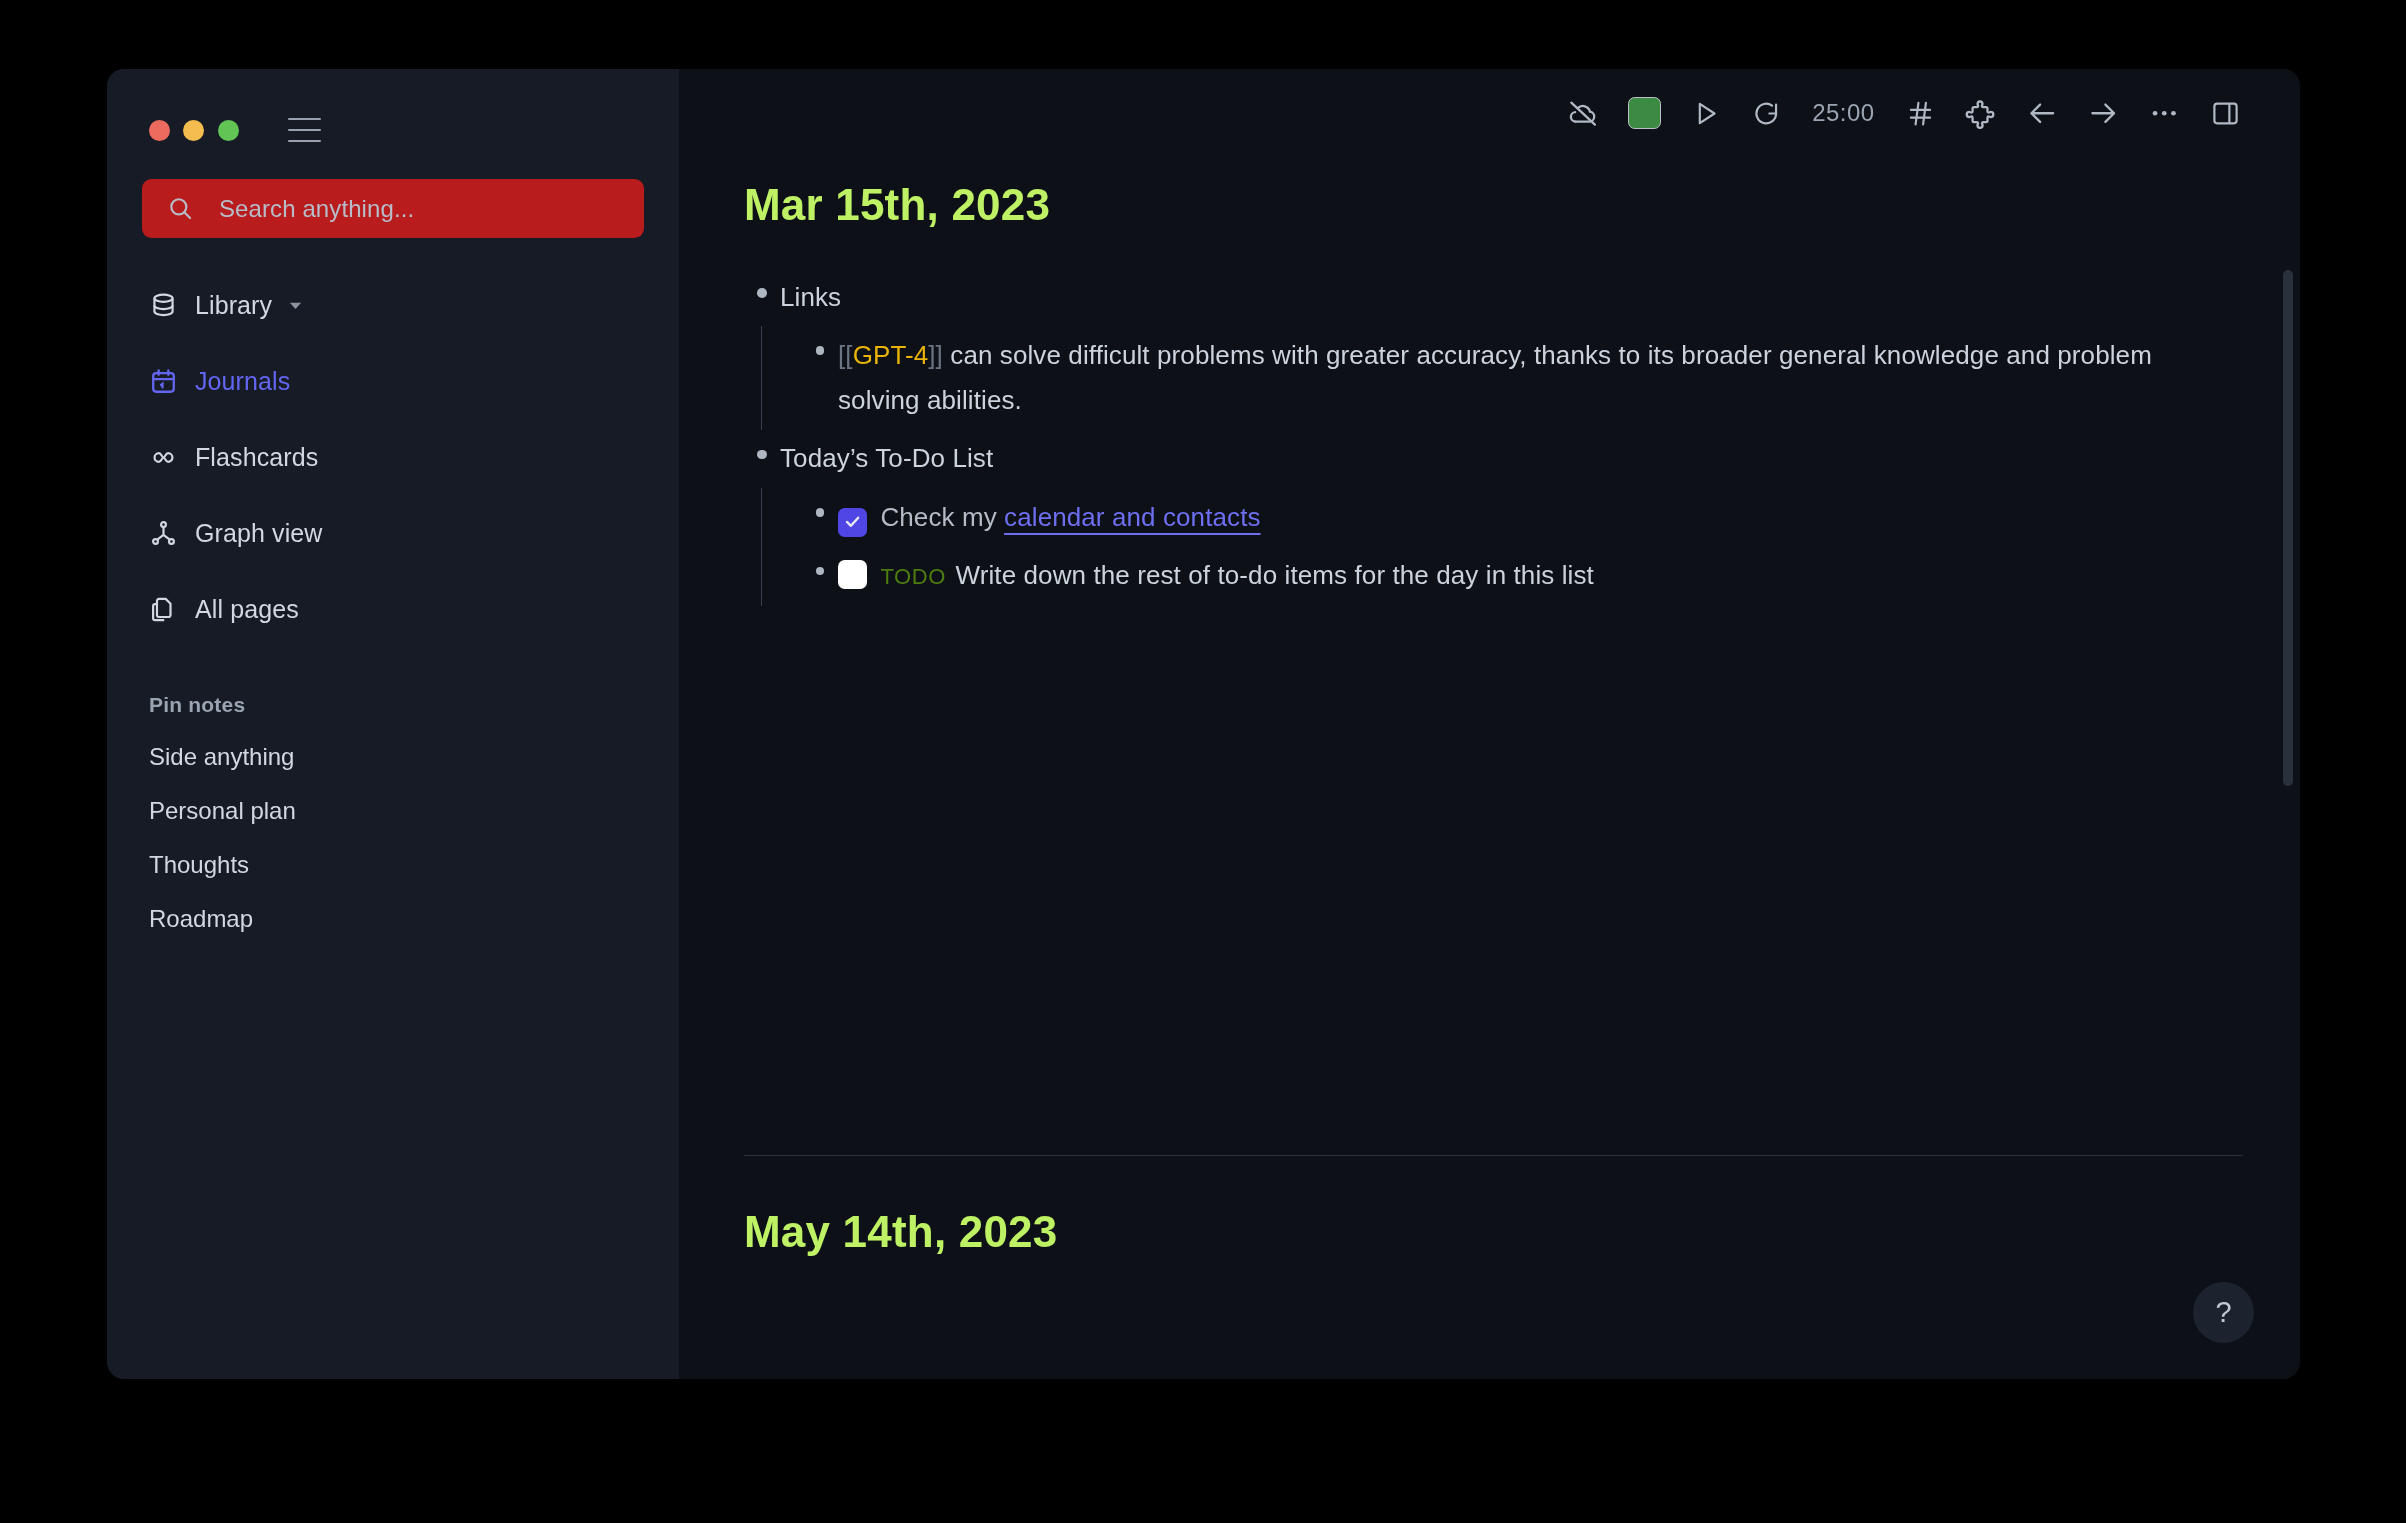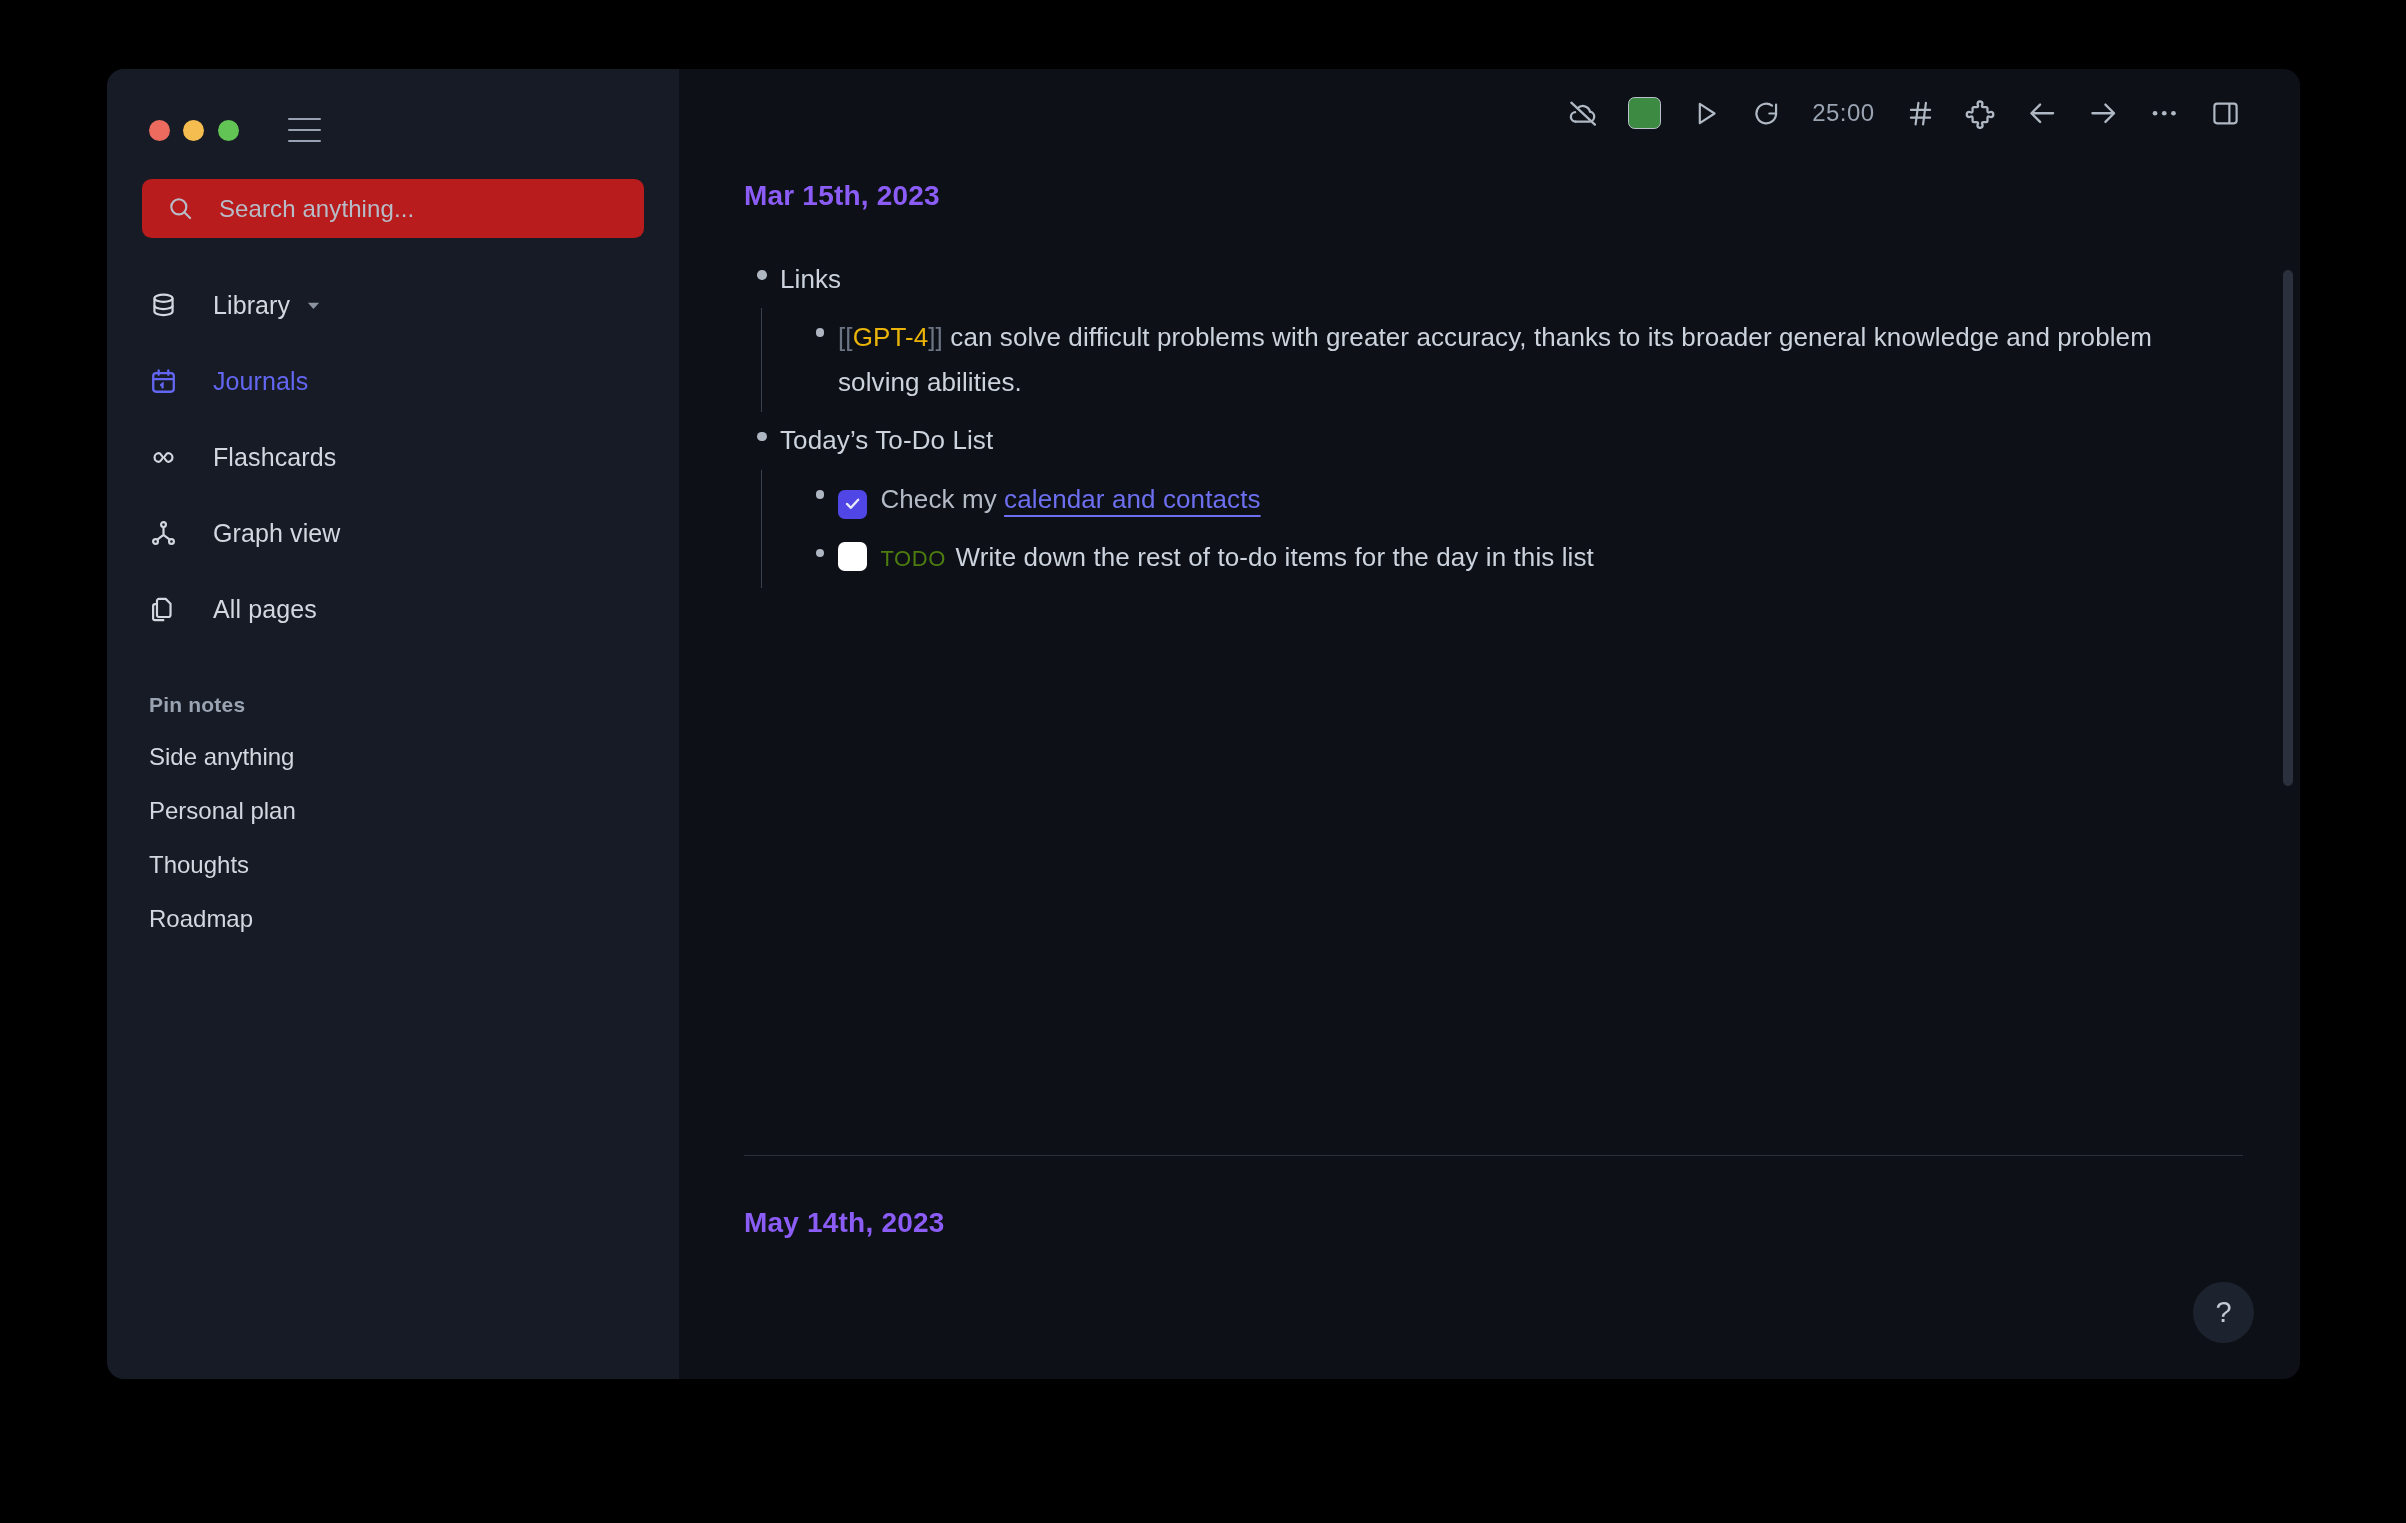--- a/index.html
+++ b/index.html
@@ -88,21 +88,21 @@
     padding-left: 42px;
     cursor: pointer;
     color: #d3d8e0;
   }
   .nav-item .nv-icon {
     flex: 0 0 44px;
     display: flex;
     align-items: center;
   }
   .nav-item .nv-label {
-    margin-left: 20px;
+    margin-left: 2px;
     font-size: 25px;
     letter-spacing: 0.1px;
   }
   .nav-item.active { color: #5a5ce0; }
   .nav-item.active .nv-label { color: #6366f1; }
   .caret { margin-left: 15.3px; display: flex; align-items: center; }
 
   .pin-header {
     margin-top: 46px;
     padding-left: 42px;
@@ -163,23 +163,23 @@
     border-radius: 6.7px;
   }
 
   .content {
     padding: 23px 0 0 0;
     position: relative;
     height: calc(100% - 88px);
   }
 
   .journal-title {
-    font-size: 28px;
+    font-size: 44px;
     font-weight: 700;
-    color: #8b5cf6;
+    color: #bef264;
     padding-left: 65px;
     letter-spacing: 0.2px;
   }
 
   .outline { margin-top: 38px; padding-left: 65px; }
 
   .blk { position: relative; }
 
   .blk-row {
     display: flex;

